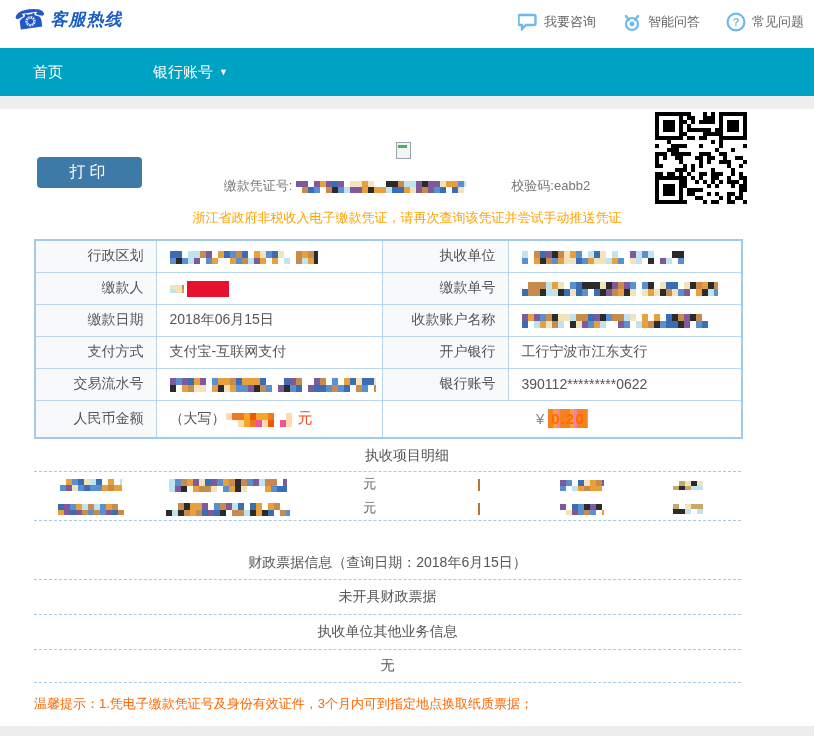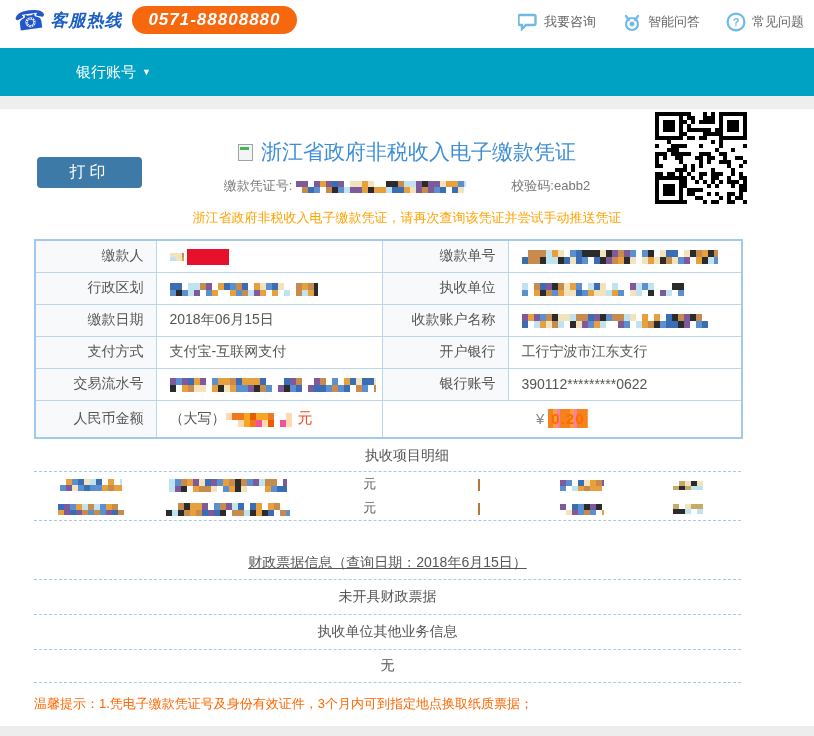--- a/index.html
+++ b/index.html
@@ -56,37 +56,36 @@
 
   
   .items-title { position:absolute; left:0; top:447px; width:814px; text-align:center; font-size:14px; color:#555; }
   .items-block { position:absolute; left:34px; top:471px; width:707px; border-top:1px dashed #a5cbe8; border-bottom:1px dashed #a5cbe8; }
   .itable { width:100%; border-collapse:collapse; table-layout:fixed; }
   .itable th { background:#e4ecf6; font-weight:normal; font-size:13px; color:#555; height:26px; }
   .itable td { height:24px; text-align:center; font-size:13px; color:#666; vertical-align:middle; }
 
   
   .sec { position:absolute; left:34px; width:707px; border-bottom:1px dashed #a5cbe8; display:flex; align-items:center; justify-content:center; font-size:14px; color:#555; }
-  .sec1 { top:546px; height:34px;text-decoration:underline; }
+  .sec1 { top:546px; height:34px; }
   .sec2 { top:580px; height:35px; }
   .sec3 { top:615px; height:35px; }
   .sec4 { top:650px; height:33px; }
   .tip { position:absolute; left:34px; top:695px; width:740px; font-size:13px; color:#ff6600; }
   .footer-strip { position:absolute; left:0; top:726px; width:814px; height:10px; background:#ededed; }
 </style>
 </head>
 <body>
 
 <div class="page">
 
   <div class="top-header">
     <div class="hotline">
       <span class="phone-icon">☎</span>
       <span class="hotline-label">客服热线</span>
-      <span class="hotline-badge">0571-88808880</span>
     </div>
     <div class="top-links">
       <span class="top-link">
         <span class="tl-icon">
           <svg width="20" height="18" viewBox="0 0 20 18">
               <path d="M2 2 h14 a1.5 1.5 0 0 1 1.5 1.5 v7 a1.5 1.5 0 0 1 -1.5 1.5 h-8 l-4 4 v-4 h-2 a1.5 1.5 0 0 1 -1.5 -1.5 v-7 a1.5 1.5 0 0 1 1.5 -1.5 z" fill="none" stroke="#6fb9e8" stroke-width="2.4"></path>
             </svg>
         </span>
         <span>我要咨询</span>
       </span>
@@ -107,20 +106,21 @@
               <circle cx="10" cy="10" r="8.4" fill="none" stroke="#6fb9e8" stroke-width="2.2"></circle>
               <text x="10" y="14.2" text-anchor="middle" font-size="11" font-weight="bold" fill="#6fb9e8" font-family="Liberation Sans,sans-serif">?</text>
             </svg>
         </span>
         <span>常见问题</span>
       </span>
     </div>
   </div>
 
   <div class="nav">
+    <span class="nav-item home">首页</span>
     <span class="nav-item query">
       <span>银行账号</span>
       <span class="caret">▼</span>
     </span>
   </div>
   <div class="gray-strip"></div>
 
   <button class="print-btn">打印</button>
   <div class="qr" id="qr"><svg width="92" height="92" viewBox="0 0 92 92" xmlns="http://www.w3.org/2000/svg">
         <rect x="0" y="0" width="4" height="4" fill="#000"></rect>
@@ -373,21 +373,21 @@
         <rect x="28" y="88" width="4" height="4" fill="#000"></rect>
         <rect x="48" y="88" width="4" height="4" fill="#000"></rect>
         <rect x="56" y="88" width="4" height="4" fill="#000"></rect>
         <rect x="60" y="88" width="4" height="4" fill="#000"></rect>
         <rect x="72" y="88" width="4" height="4" fill="#000"></rect>
         <rect x="76" y="88" width="4" height="4" fill="#000"></rect>
         <rect x="88" y="88" width="4" height="4" fill="#000"></rect>
       </svg></div>
 
   <div class="title-row">
-    <span class="doc-icon"></span><span>浙江省政府非税收入电子缴款凭证</span>
+    <span class="doc-icon"></span>
   </div>
   <div class="voucher-row">
     <span>缴款凭证号:</span>
     <span class="mosaic" style="width: 170px; height: 12px;">
         <i style="width:6px;height:6px;background:#7f5a9b"></i>
         <i style="width:6px;height:6px;background:#7f5a9b"></i>
         <i style="width:6px;height:6px;background:#ffffff"></i>
         <i style="width:6px;height:6px;background:#7f5a9b"></i>
         <i style="width:6px;height:6px;background:#e7a03c"></i>
         <i style="width:6px;height:6px;background:#7f5a9b"></i>
@@ -451,100 +451,20 @@
 
   <table class="ptable">
     <colgroup>
         <col style="width:121px">
         <col style="width:226px">
         <col style="width:126px">
         <col style="width:234px">
       </colgroup>
     <tbody>
         <tr>
-      <td class="lbl">缴款人</td>
-      <td class="val"><span class="mosaic" style="width: 14px; height: 8px;">
-              <i style="width:6px;height:4px;background:#f2e3bd"></i>
-              <i style="width:6px;height:4px;background:#f2e3bd"></i>
-              <i style="width:2px;height:4px;background:#c78b4e"></i>
-              <i style="width:6px;height:4px;background:#bfe3ef"></i>
-              <i style="width:6px;height:4px;background:#f2e3bd"></i>
-              <i style="width:2px;height:4px;background:#e7a03c"></i>
-            </span> <span class="redblock"></span></td>
-      <td class="lbl">缴款单号</td>
-      <td class="val"><span class="mosaic" style="width: 196px; height: 14px;">
-              <i style="width:6px;height:7px;background:#ffffff"></i>
-              <i style="width:6px;height:7px;background:#c78b4e"></i>
-              <i style="width:6px;height:7px;background:#c78b4e"></i>
-              <i style="width:6px;height:7px;background:#c78b4e"></i>
-              <i style="width:6px;height:7px;background:#bfe3ef"></i>
-              <i style="width:6px;height:7px;background:#e7a03c"></i>
-              <i style="width:6px;height:7px;background:#f2e3bd"></i>
-              <i style="width:6px;height:7px;background:#ffffff"></i>
-              <i style="width:6px;height:7px;background:#5a8fd0"></i>
-              <i style="width:6px;height:7px;background:#3a6db3"></i>
-              <i style="width:6px;height:7px;background:#2b2b2b"></i>
-              <i style="width:6px;height:7px;background:#2b2b2b"></i>
-              <i style="width:6px;height:7px;background:#2b2b2b"></i>
-              <i style="width:6px;height:7px;background:#f2e3bd"></i>
-              <i style="width:6px;height:7px;background:#2b2b2b"></i>
-              <i style="width:6px;height:7px;background:#7f5a9b"></i>
-              <i style="width:6px;height:7px;background:#c78b4e"></i>
-              <i style="width:6px;height:7px;background:#7f5a9b"></i>
-              <i style="width:6px;height:7px;background:#5a8fd0"></i>
-              <i style="width:6px;height:7px;background:#ffffff"></i>
-              <i style="width:6px;height:7px;background:#5a8fd0"></i>
-              <i style="width:6px;height:7px;background:#2b2b2b"></i>
-              <i style="width:6px;height:7px;background:#ffffff"></i>
-              <i style="width:6px;height:7px;background:#f2e3bd"></i>
-              <i style="width:6px;height:7px;background:#3a6db3"></i>
-              <i style="width:6px;height:7px;background:#3a6db3"></i>
-              <i style="width:6px;height:7px;background:#ffffff"></i>
-              <i style="width:6px;height:7px;background:#f2e3bd"></i>
-              <i style="width:6px;height:7px;background:#2b2b2b"></i>
-              <i style="width:6px;height:7px;background:#c78b4e"></i>
-              <i style="width:6px;height:7px;background:#e7a03c"></i>
-              <i style="width:6px;height:7px;background:#2b2b2b"></i>
-              <i style="width:4px;height:7px;background:#c78b4e"></i>
-              <i style="width:6px;height:7px;background:#3a6db3"></i>
-              <i style="width:6px;height:7px;background:#c78b4e"></i>
-              <i style="width:6px;height:7px;background:#c78b4e"></i>
-              <i style="width:6px;height:7px;background:#2b2b2b"></i>
-              <i style="width:6px;height:7px;background:#bfe3ef"></i>
-              <i style="width:6px;height:7px;background:#bfe3ef"></i>
-              <i style="width:6px;height:7px;background:#2b2b2b"></i>
-              <i style="width:6px;height:7px;background:#3a6db3"></i>
-              <i style="width:6px;height:7px;background:#f2e3bd"></i>
-              <i style="width:6px;height:7px;background:#3a6db3"></i>
-              <i style="width:6px;height:7px;background:#5a8fd0"></i>
-              <i style="width:6px;height:7px;background:#ffffff"></i>
-              <i style="width:6px;height:7px;background:#3a6db3"></i>
-              <i style="width:6px;height:7px;background:#2b2b2b"></i>
-              <i style="width:6px;height:7px;background:#7f5a9b"></i>
-              <i style="width:6px;height:7px;background:#c78b4e"></i>
-              <i style="width:6px;height:7px;background:#e7a03c"></i>
-              <i style="width:6px;height:7px;background:#2b2b2b"></i>
-              <i style="width:6px;height:7px;background:#f2e3bd"></i>
-              <i style="width:6px;height:7px;background:#ffffff"></i>
-              <i style="width:6px;height:7px;background:#f2e3bd"></i>
-              <i style="width:6px;height:7px;background:#e7a03c"></i>
-              <i style="width:6px;height:7px;background:#f2e3bd"></i>
-              <i style="width:6px;height:7px;background:#2b2b2b"></i>
-              <i style="width:6px;height:7px;background:#c78b4e"></i>
-              <i style="width:6px;height:7px;background:#f2e3bd"></i>
-              <i style="width:6px;height:7px;background:#5a8fd0"></i>
-              <i style="width:6px;height:7px;background:#7f5a9b"></i>
-              <i style="width:6px;height:7px;background:#ffffff"></i>
-              <i style="width:6px;height:7px;background:#e7a03c"></i>
-              <i style="width:6px;height:7px;background:#2b2b2b"></i>
-              <i style="width:6px;height:7px;background:#bfe3ef"></i>
-              <i style="width:4px;height:7px;background:#5a8fd0"></i>
-            </span></td>
-    </tr>
-    <tr>
       <td class="lbl">行政区划</td>
       <td class="val"><span class="mosaic" style="width: 148px; height: 13px;">
               <i style="width:6px;height:7px;background:#3a6db3"></i>
               <i style="width:6px;height:7px;background:#3a6db3"></i>
               <i style="width:6px;height:7px;background:#ffffff"></i>
               <i style="width:6px;height:7px;background:#bfe3ef"></i>
               <i style="width:6px;height:7px;background:#bfe3ef"></i>
               <i style="width:6px;height:7px;background:#c78b4e"></i>
               <i style="width:6px;height:7px;background:#7f5a9b"></i>
               <i style="width:6px;height:7px;background:#ffffff"></i>
@@ -640,20 +560,100 @@
               <i style="width:6px;height:6px;background:#ffffff"></i>
               <i style="width:6px;height:6px;background:#f2e3bd"></i>
               <i style="width:6px;height:6px;background:#bfe3ef"></i>
               <i style="width:6px;height:6px;background:#ffffff"></i>
               <i style="width:6px;height:6px;background:#2b2b2b"></i>
               <i style="width:6px;height:6px;background:#ffffff"></i>
               <i style="width:6px;height:6px;background:#7f5a9b"></i>
               <i style="width:6px;height:6px;background:#bfe3ef"></i>
               <i style="width:6px;height:6px;background:#ffffff"></i>
               <i style="width:6px;height:6px;background:#5a8fd0"></i>
+            </span></td>
+    </tr>
+    <tr>
+      <td class="lbl">缴款人</td>
+      <td class="val"><span class="mosaic" style="width: 14px; height: 8px;">
+              <i style="width:6px;height:4px;background:#f2e3bd"></i>
+              <i style="width:6px;height:4px;background:#f2e3bd"></i>
+              <i style="width:2px;height:4px;background:#c78b4e"></i>
+              <i style="width:6px;height:4px;background:#bfe3ef"></i>
+              <i style="width:6px;height:4px;background:#f2e3bd"></i>
+              <i style="width:2px;height:4px;background:#e7a03c"></i>
+            </span> <span class="redblock"></span></td>
+      <td class="lbl">缴款单号</td>
+      <td class="val"><span class="mosaic" style="width: 196px; height: 14px;">
+              <i style="width:6px;height:7px;background:#ffffff"></i>
+              <i style="width:6px;height:7px;background:#c78b4e"></i>
+              <i style="width:6px;height:7px;background:#c78b4e"></i>
+              <i style="width:6px;height:7px;background:#c78b4e"></i>
+              <i style="width:6px;height:7px;background:#bfe3ef"></i>
+              <i style="width:6px;height:7px;background:#e7a03c"></i>
+              <i style="width:6px;height:7px;background:#f2e3bd"></i>
+              <i style="width:6px;height:7px;background:#ffffff"></i>
+              <i style="width:6px;height:7px;background:#5a8fd0"></i>
+              <i style="width:6px;height:7px;background:#3a6db3"></i>
+              <i style="width:6px;height:7px;background:#2b2b2b"></i>
+              <i style="width:6px;height:7px;background:#2b2b2b"></i>
+              <i style="width:6px;height:7px;background:#2b2b2b"></i>
+              <i style="width:6px;height:7px;background:#f2e3bd"></i>
+              <i style="width:6px;height:7px;background:#2b2b2b"></i>
+              <i style="width:6px;height:7px;background:#7f5a9b"></i>
+              <i style="width:6px;height:7px;background:#c78b4e"></i>
+              <i style="width:6px;height:7px;background:#7f5a9b"></i>
+              <i style="width:6px;height:7px;background:#5a8fd0"></i>
+              <i style="width:6px;height:7px;background:#ffffff"></i>
+              <i style="width:6px;height:7px;background:#5a8fd0"></i>
+              <i style="width:6px;height:7px;background:#2b2b2b"></i>
+              <i style="width:6px;height:7px;background:#ffffff"></i>
+              <i style="width:6px;height:7px;background:#f2e3bd"></i>
+              <i style="width:6px;height:7px;background:#3a6db3"></i>
+              <i style="width:6px;height:7px;background:#3a6db3"></i>
+              <i style="width:6px;height:7px;background:#ffffff"></i>
+              <i style="width:6px;height:7px;background:#f2e3bd"></i>
+              <i style="width:6px;height:7px;background:#2b2b2b"></i>
+              <i style="width:6px;height:7px;background:#c78b4e"></i>
+              <i style="width:6px;height:7px;background:#e7a03c"></i>
+              <i style="width:6px;height:7px;background:#2b2b2b"></i>
+              <i style="width:4px;height:7px;background:#c78b4e"></i>
+              <i style="width:6px;height:7px;background:#3a6db3"></i>
+              <i style="width:6px;height:7px;background:#c78b4e"></i>
+              <i style="width:6px;height:7px;background:#c78b4e"></i>
+              <i style="width:6px;height:7px;background:#2b2b2b"></i>
+              <i style="width:6px;height:7px;background:#bfe3ef"></i>
+              <i style="width:6px;height:7px;background:#bfe3ef"></i>
+              <i style="width:6px;height:7px;background:#2b2b2b"></i>
+              <i style="width:6px;height:7px;background:#3a6db3"></i>
+              <i style="width:6px;height:7px;background:#f2e3bd"></i>
+              <i style="width:6px;height:7px;background:#3a6db3"></i>
+              <i style="width:6px;height:7px;background:#5a8fd0"></i>
+              <i style="width:6px;height:7px;background:#ffffff"></i>
+              <i style="width:6px;height:7px;background:#3a6db3"></i>
+              <i style="width:6px;height:7px;background:#2b2b2b"></i>
+              <i style="width:6px;height:7px;background:#7f5a9b"></i>
+              <i style="width:6px;height:7px;background:#c78b4e"></i>
+              <i style="width:6px;height:7px;background:#e7a03c"></i>
+              <i style="width:6px;height:7px;background:#2b2b2b"></i>
+              <i style="width:6px;height:7px;background:#f2e3bd"></i>
+              <i style="width:6px;height:7px;background:#ffffff"></i>
+              <i style="width:6px;height:7px;background:#f2e3bd"></i>
+              <i style="width:6px;height:7px;background:#e7a03c"></i>
+              <i style="width:6px;height:7px;background:#f2e3bd"></i>
+              <i style="width:6px;height:7px;background:#2b2b2b"></i>
+              <i style="width:6px;height:7px;background:#c78b4e"></i>
+              <i style="width:6px;height:7px;background:#f2e3bd"></i>
+              <i style="width:6px;height:7px;background:#5a8fd0"></i>
+              <i style="width:6px;height:7px;background:#7f5a9b"></i>
+              <i style="width:6px;height:7px;background:#ffffff"></i>
+              <i style="width:6px;height:7px;background:#e7a03c"></i>
+              <i style="width:6px;height:7px;background:#2b2b2b"></i>
+              <i style="width:6px;height:7px;background:#bfe3ef"></i>
+              <i style="width:4px;height:7px;background:#5a8fd0"></i>
             </span></td>
     </tr>
     <tr>
       <td class="lbl">缴款日期</td>
       <td class="val">2018年06月15日</td>
       <td class="lbl">收款账户名称</td>
       <td class="val"><span class="mosaic" style="width: 186px; height: 14px;">
               <i style="width:6px;height:7px;background:#7f5a9b"></i>
               <i style="width:6px;height:7px;background:#e7a03c"></i>
               <i style="width:6px;height:7px;background:#7f5a9b"></i>

